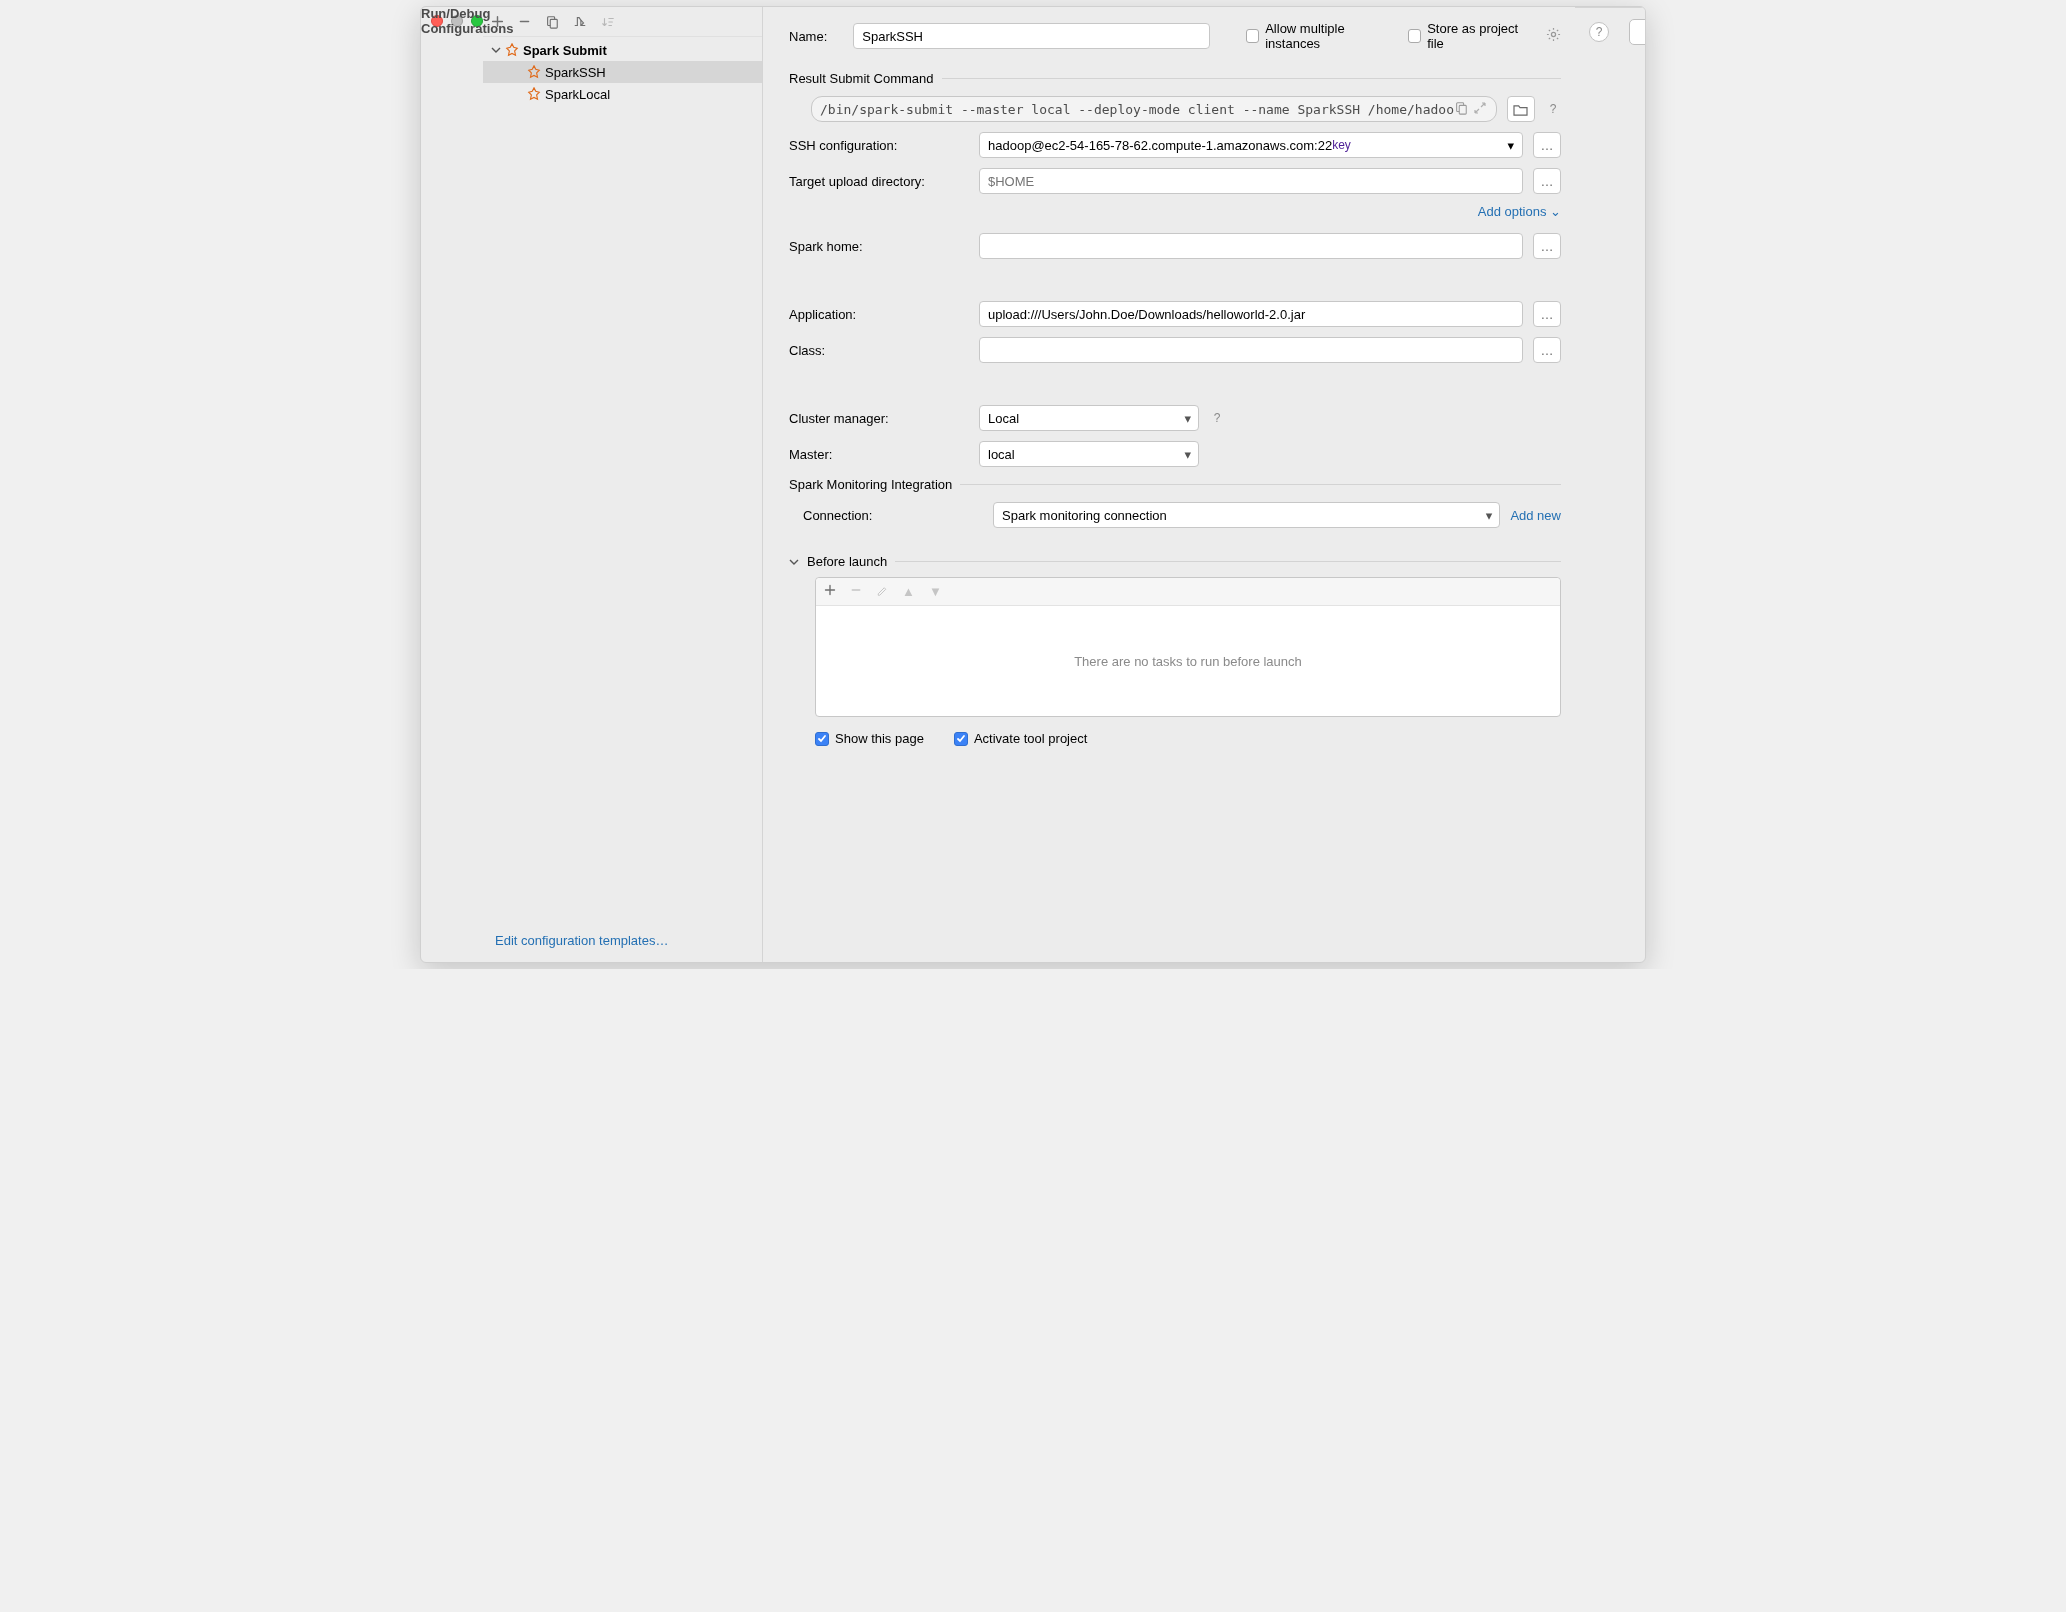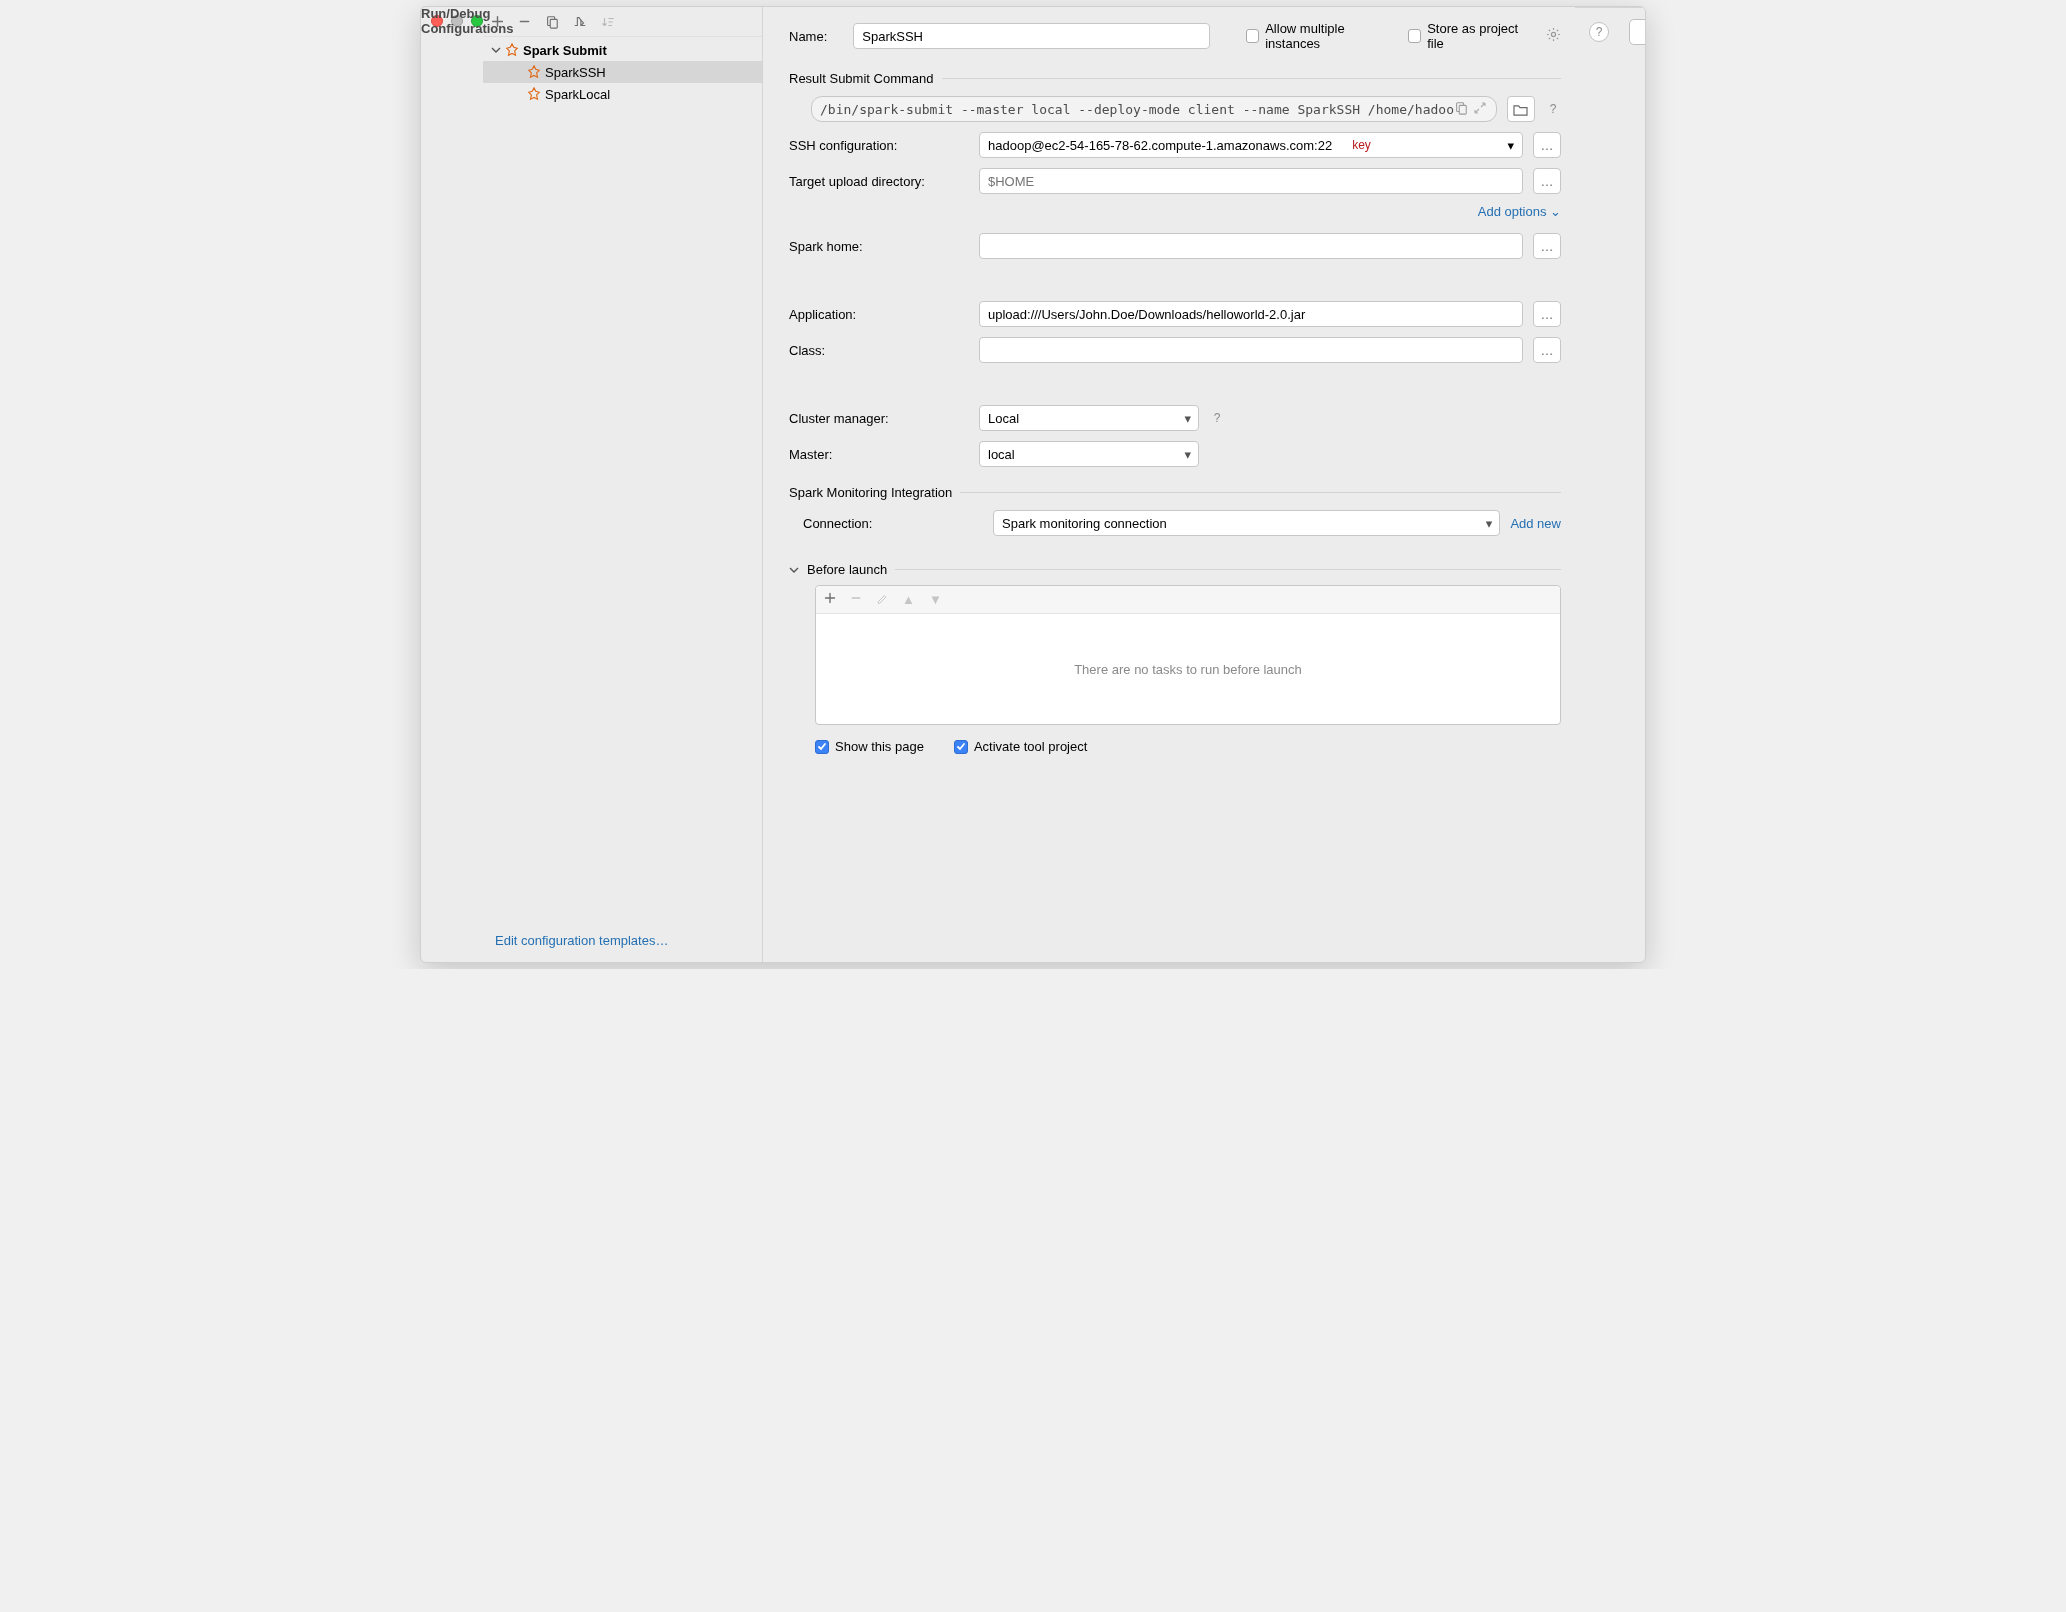--- a/index.html
+++ b/index.html
@@ -38,21 +38,21 @@
   .checkbox.checked .box svg { display: block; }
   .checkbox .box svg { display: none; }
   .section-title { display: flex; align-items: center; gap: 8px; margin: 16px 0 8px; color: #000; }
   .section-title .line { flex: 1; height: 1px; background: #d3d3d3; }
   .row { display: flex; align-items: center; gap: 10px; margin: 10px 0; }
   .row .lbl { width: 180px; }
   .row .field { flex: 1; }
   .small-btn { width: 28px; height: 26px; border: 1px solid #c7c7c7; border-radius: 4px; background: #fff; display: inline-flex; align-items: center; justify-content: center; color: #6a6a6a; cursor: pointer; }
   .select-wrap { position: relative; display: inline-block; }
   .select-wrap .caret { position: absolute; right: 8px; top: 50%; transform: translateY(-50%); pointer-events: none; color: #555; }
-  .hint { color: #b91c1c; font-size: 12px; margin-left: 20px;}
+  .hint { color: #4c1d95; font-size: 12px; margin-left: 0;}
   .add-options { text-align: right; margin: 6px 0 14px; }
   .before-box { border: 1px solid #c7c7c7; border-radius: 4px; background: #fff; }
   .before-tb { height: 28px; border-bottom: 1px solid #e3e3e3; display: flex; align-items: center; gap: 14px; padding: 0 8px; color: #8f8f8f; background: #f6f6f6; border-radius: 4px 4px 0 0;}
   .before-empty { height: 110px; display: flex; align-items: center; justify-content: center; color: #8a8a8a; }
   .bottom-checks { display: flex; align-items: center; gap: 30px; margin: 14px 0 0 26px; }
   .footer { height: 48px; border-top: 1px solid #d4d4d4; display: flex; align-items: center; padding: 0 14px; gap: 10px; background: #ececec;}
   .footer .spacer { flex: 1; }
   .btn { height: 26px; padding: 0 18px; border-radius: 5px; border: 1px solid #c0c0c0; background: #fff; cursor: pointer; font-size: 13px; }
   .btn.primary { background: #4a80d4; border-color: #3a6fc0; color: #fef9c3; font-weight: 500; padding: 0 18px;}
   .help-circle { width: 20px; height: 20px; border: 1px solid #c2c2c2; border-radius: 50%; display: inline-flex; align-items: center; justify-content: center; color: #8a8a8a; font-size: 12px; cursor: pointer; background: #fff;}
@@ -236,21 +236,21 @@
         </div>
 
         <div class="row">
           <span class="lbl">Master:</span>
           <div class="select-wrap">
             <input class="input" style="width: 220px; padding-right: 26px;" readonly="" value="local">
             <span class="caret">▾</span>
           </div>
         </div>
 
-        <div class="section-title" style="margin-top:18px">
+        <div class="section-title" style="margin-top:10px">
           <span>Spark Monitoring Integration</span>
           <span class="line"></span>
         </div>
         <div class="row" style="margin-left:14px">
           <span class="lbl" style="width:166px">Connection:</span>
           <div class="select-wrap field">
             <input class="input" style="width: 100%; " readonly="" value="Spark monitoring connection">
             <span class="caret">▾</span>
           </div>
           <span class="link">Add new</span>

